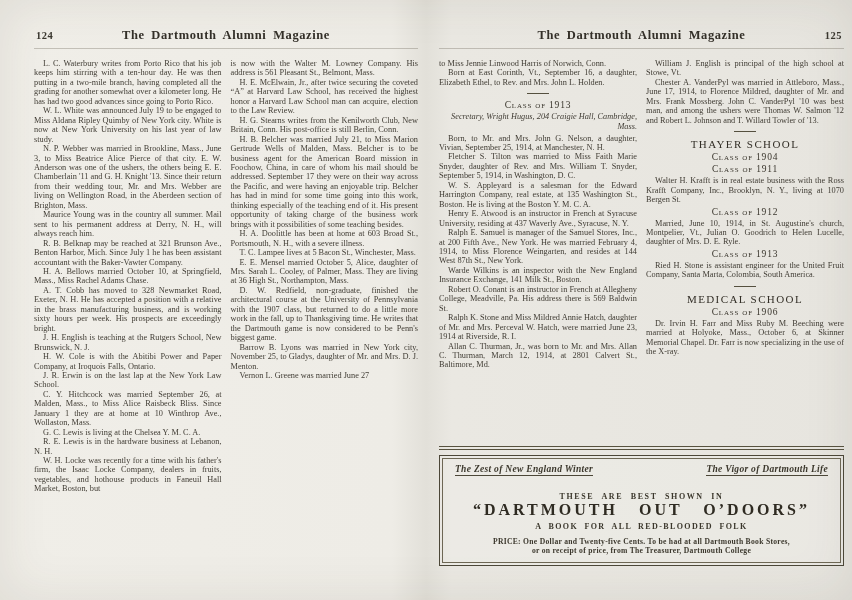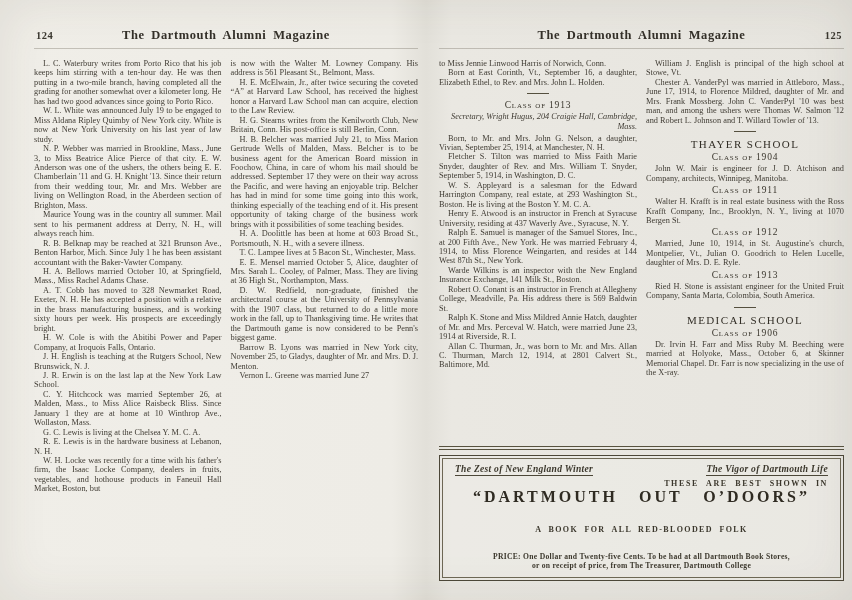--- a/index.html
+++ b/index.html
@@ -50,34 +50,34 @@
   .ad-area{margin-top:13px;}
   .ad-toprule{height:2px;border-top:1px solid #57523f;border-bottom:1px solid #57523f;margin-bottom:5px;}
   .ad-box{border:1px solid #4c4738;padding:2px;background:rgba(255,255,255,0.12);}
   .ad-inner{border:1px solid #6d6754;padding:5px 12px 7px;}
   .ad-taglines{display:flex;justify-content:space-between;align-items:flex-start;font-family:Liberation Serif, serif;}
   .ad-tagline{
     font-style:italic;font-weight:bold;font-size:9.5px;color:#3b372c;
     border-bottom:1px solid #4c4738;padding-bottom:1px;letter-spacing:0.3px;
   }
   .ad-shown{
-    text-align:right;font-weight:bold;font-size:8px;color:#3b372c;
-    letter-spacing:1.6px;word-spacing:4px;margin-top:3px;
+    text-align:center;font-weight:bold;font-size:8px;color:#3b372c;
+    letter-spacing:1.6px;word-spacing:4px;margin-top:16px;
   }
   .ad-title{
     text-align:center;font-weight:bold;font-size:16px;color:#2f2b22;
     letter-spacing:3px;word-spacing:14px;line-height:1.05;margin-top:1px;
   }
   .ad-subtitle{
     text-align:center;font-weight:bold;font-size:8px;color:#3b372c;
-    letter-spacing:1.4px;word-spacing:3px;margin-top:19px;
+    letter-spacing:1.4px;word-spacing:3px;margin-top:3px;
   }
   .ad-price1,.ad-price2{
     text-align:center;font-weight:bold;font-size:7.6px;color:#3b372c;
-    letter-spacing:0.3px;margin-top:18px;
+    letter-spacing:0.3px;margin-top:6px;
   }
   .ad-price2{margin-top:0;}
 </style>
 </head>
 <body>
 
 <div class="spread">
 
   <div class="page page-left">
     <div class="page-header">
@@ -86,22 +86,22 @@
     </div>
     <div class="columns">
       <div class="col">
           <p class="para">L. C. Waterbury writes from Porto Rico that his job keeps him stirring with a ten-hour day.  He was then putting in a two-mile branch, having completed all the grading for another somewhat over a kilometer long.  He has had two good advances since going to Porto Rico.</p>
           <p class="para">W. L. White was announced July 19 to be engaged to Miss Aldana Ripley Quimby of New York city.  White is now at New York University on his last year of law study.</p>
           <p class="para">N. P. Webber was married in Brookline, Mass., June 3, to Miss Beatrice Alice Pierce of that city.  E. W. Anderson was one of the ushers, the others being E. E. Chamberlain '11 and G. H. Knight '13.  Since their return from their wedding tour, Mr. and Mrs. Webber are living on Wellington Road, in the Aberdeen section of Brighton, Mass.</p>
           <p class="para">Maurice Young was in the country all summer.  Mail sent to his permanent address at Derry, N. H., will always reach him.</p>
           <p class="para">R. B. Belknap may be reached at 321 Brunson Ave., Benton Harbor, Mich.  Since July 1 he has been assistant accountant with the Baker-Vawter Company.</p>
           <p class="para">H. A. Bellows married October 10, at Springfield, Mass., Miss Rachel Adams Chase.</p>
           <p class="para">A. T. Cobb has moved to 328 Newmarket Road, Exeter, N. H.  He has accepted a position with a relative in the brass manufacturing business, and is working sixty hours per week.  His prospects are exceedingly bright.</p>
+          <p class="para">J. H. English is teaching at the Rutgers School, New Brunswick, N. J.</p>
           <p class="para">H. W. Cole is with the Abitibi Power and Paper Company, at Iroquois Falls, Ontario.</p>
-          <p class="para">J. H. English is teaching at the Rutgers School, New Brunswick, N. J.</p>
           <p class="para">J. R. Erwin is on the last lap at the New York Law School.</p>
           <p class="para">C. Y. Hitchcock was married September 26, at Malden, Mass., to Miss Alice Raisbeck Bliss.  Since January 1 they are at home at 10 Winthrop Ave., Wollaston, Mass.</p>
           <p class="para">G. C. Lewis is living at the Chelsea Y. M. C. A.</p>
           <p class="para">R. E. Lewis is in the hardware business at Lebanon, N. H.</p>
           <p class="para">W. H. Locke was recently for a time with his father's firm, the Isaac Locke Company, dealers in fruits, vegetables, and hothouse products in Faneuil Hall Market, Boston, but</p>
         </div>
       <div class="col">
           <p class="para no-indent">is now with the Walter M. Lowney Company.  His address is 561 Pleasant St., Belmont, Mass.</p>
           <p class="para">H. E. McElwain, Jr., after twice securing the coveted “A” at Harvard Law School, has received the highest honor a Harvard Law School man can acquire, election to the Law Review.</p>
           <p class="para">H. G. Stearns writes from the Kenilworth Club, New Britain, Conn.  His post-office is still Berlin, Conn.</p>
@@ -123,35 +123,34 @@
     </div>
     <div class="columns">
       <div class="col">
           <p class="para no-indent">to Miss Jennie Linwood Harris of Norwich, Conn.</p>
           <p class="para">Born at East Corinth, Vt., September 16, a daughter, Elizabeth Ethel, to Rev. and Mrs. John L. Holden.</p>
           <div class="divider"></div>
           <h4 class="class-heading">Class of 1913</h4>
           <p class="secretary">Secretary, Wright Hugus, 204 Craigie Hall, Cambridge, Mass.</p>
           <p class="para">Born, to Mr. and Mrs. John G. Nelson, a daughter, Vivian, September 25, 1914, at Manchester, N. H.</p>
           <p class="para">Fletcher S. Tilton was married to Miss Faith Marie Snyder, daughter of Rev. and Mrs. William T. Snyder, September 5, 1914, in Washington, D. C.</p>
-          <p class="para">W. S. Appleyard is a salesman for the Edward Harrington Company, real estate, at 293 Washington St., Boston.  He is living at the Boston Y. M. C. A.</p>
+          <p class="para">W. S. Appleyard is a salesman for the Edward Harrington Company, real estate, at 135 Washington St., Boston.  He is living at the Boston Y. M. C. A.</p>
           <p class="para">Henry E. Atwood is an instructor in French at Syracuse University, residing at 437 Waverly Ave., Syracuse, N. Y.</p>
           <p class="para">Ralph E. Samuel is manager of the Samuel Stores, Inc., at 200 Fifth Ave., New York. He was married February 4, 1914, to Miss Florence Weingarten, and resides at 144 West 87th St., New York.</p>
           <p class="para">Warde Wilkins is an inspector with the New England Insurance Exchange, 141 Milk St., Boston.</p>
           <p class="para">Robert O. Conant is an instructor in French at Allegheny College, Meadville, Pa. His address there is 569 Baldwin St.</p>
           <p class="para">Ralph K. Stone and Miss Mildred Annie Hatch, daughter of Mr. and Mrs. Perceval W. Hatch, were married June 23, 1914 at Riverside, R. I.</p>
           <p class="para">Allan C. Thurman, Jr., was born to Mr. and Mrs. Allan C. Thurman, March 12, 1914, at 2801 Calvert St., Baltimore, Md.</p>
         </div>
       <div class="col">
           <p class="para">William J. English is principal of the high school at Stowe, Vt.</p>
           <p class="para">Chester A. VanderPyl was married in Attleboro, Mass., June 17, 1914, to Florence Mildred, daughter of Mr. and Mrs. Frank Mossberg.  John C. VanderPyl '10 was best man, and among the ushers were Thomas W. Salmon '12 and Robert L. Johnson and T. Willard Towler of '13.</p>
           <div class="divider"></div>
           <h3 class="section-heading">THAYER SCHOOL</h3>
           <h4 class="class-heading">Class of 1904</h4>
-          <p class="para">John W. Mair is engineer for J. D. Atchison and Company, architects, Winnipeg, Manitoba.</p>
           <h4 class="class-heading">Class of 1911</h4>
           <p class="para">Walter H. Krafft is in real estate business with the Ross Krafft Company, Inc., Brooklyn, N. Y., living at 1070 Bergen St.</p>
           <h4 class="class-heading">Class of 1912</h4>
           <p class="para">Married, June 10, 1914, in St. Augustine's church, Montpelier, Vt., Julian O. Goodrich to Helen Lucelle, daughter of Mrs. D. E. Ryle.</p>
           <h4 class="class-heading">Class of 1913</h4>
           <p class="para">Ried H. Stone is assistant engineer for the United Fruit Company, Santa Marta, Colombia, South America.</p>
           <div class="divider"></div>
           <h3 class="section-heading">MEDICAL SCHOOL</h3>
           <h4 class="class-heading">Class of 1906</h4>
           <p class="para">Dr. Irvin H. Farr and Miss Ruby M. Beeching were married at Holyoke, Mass., October 6, at Skinner Memorial Chapel.  Dr. Farr is now specializing in the use of the X-ray.</p>

